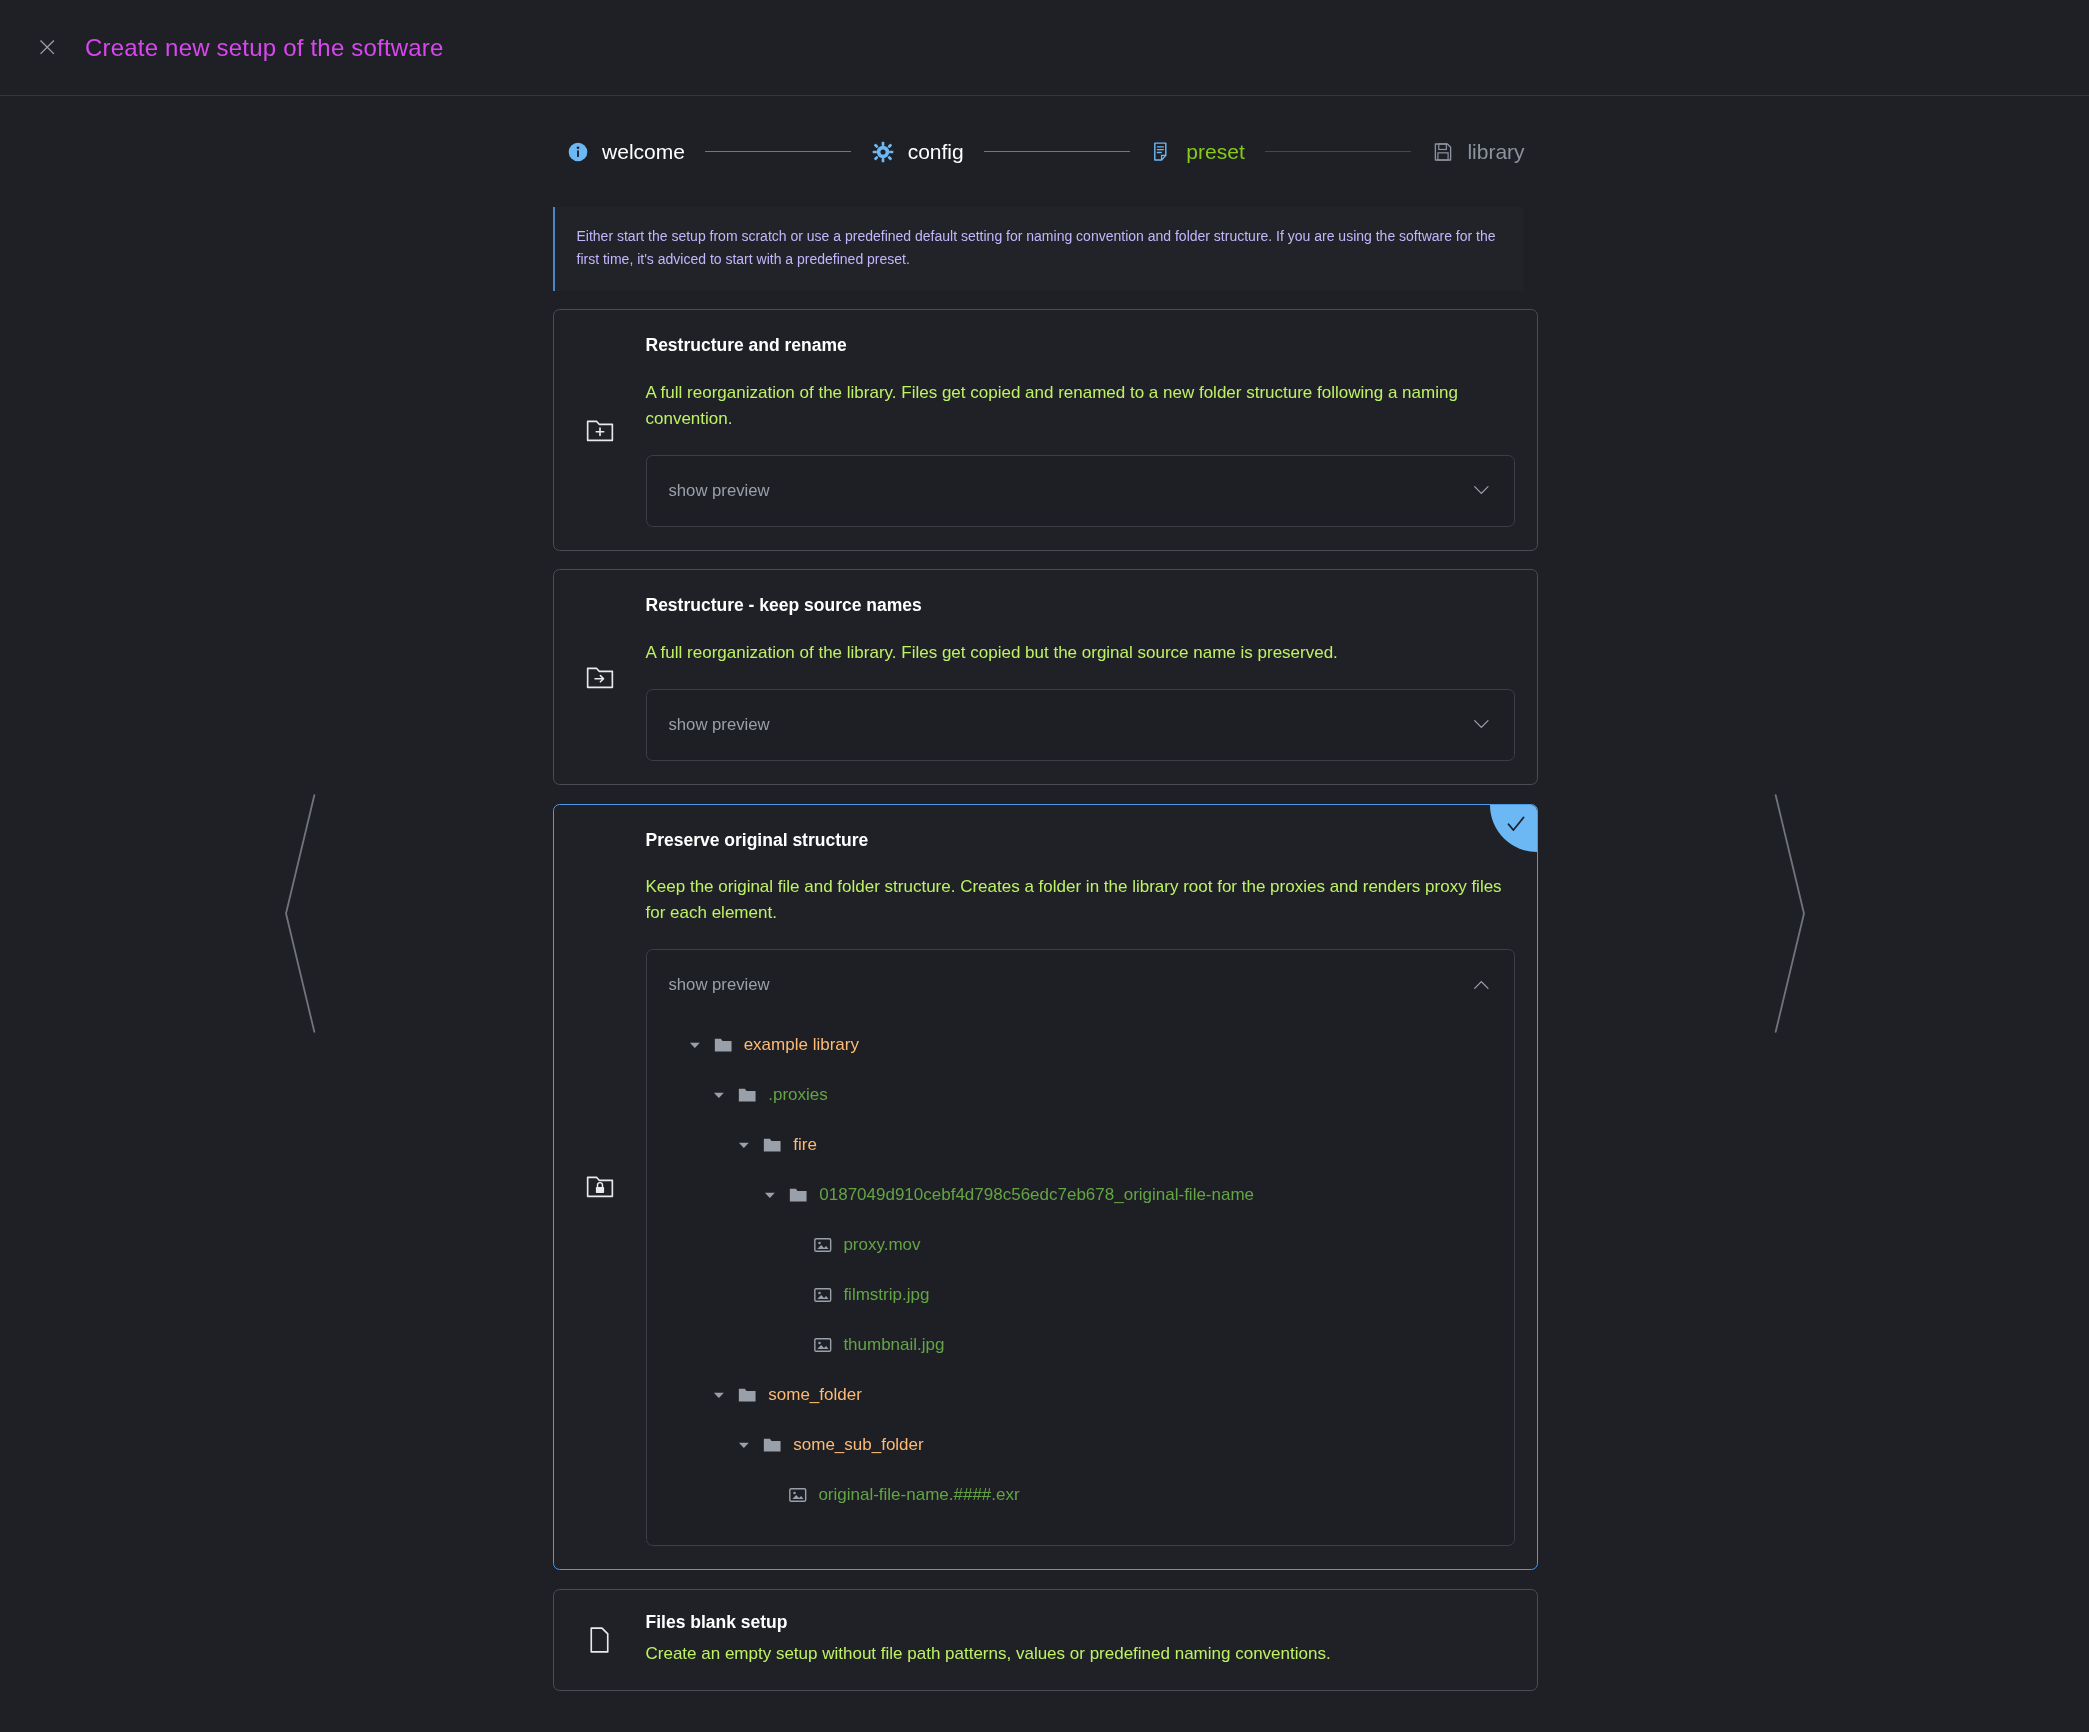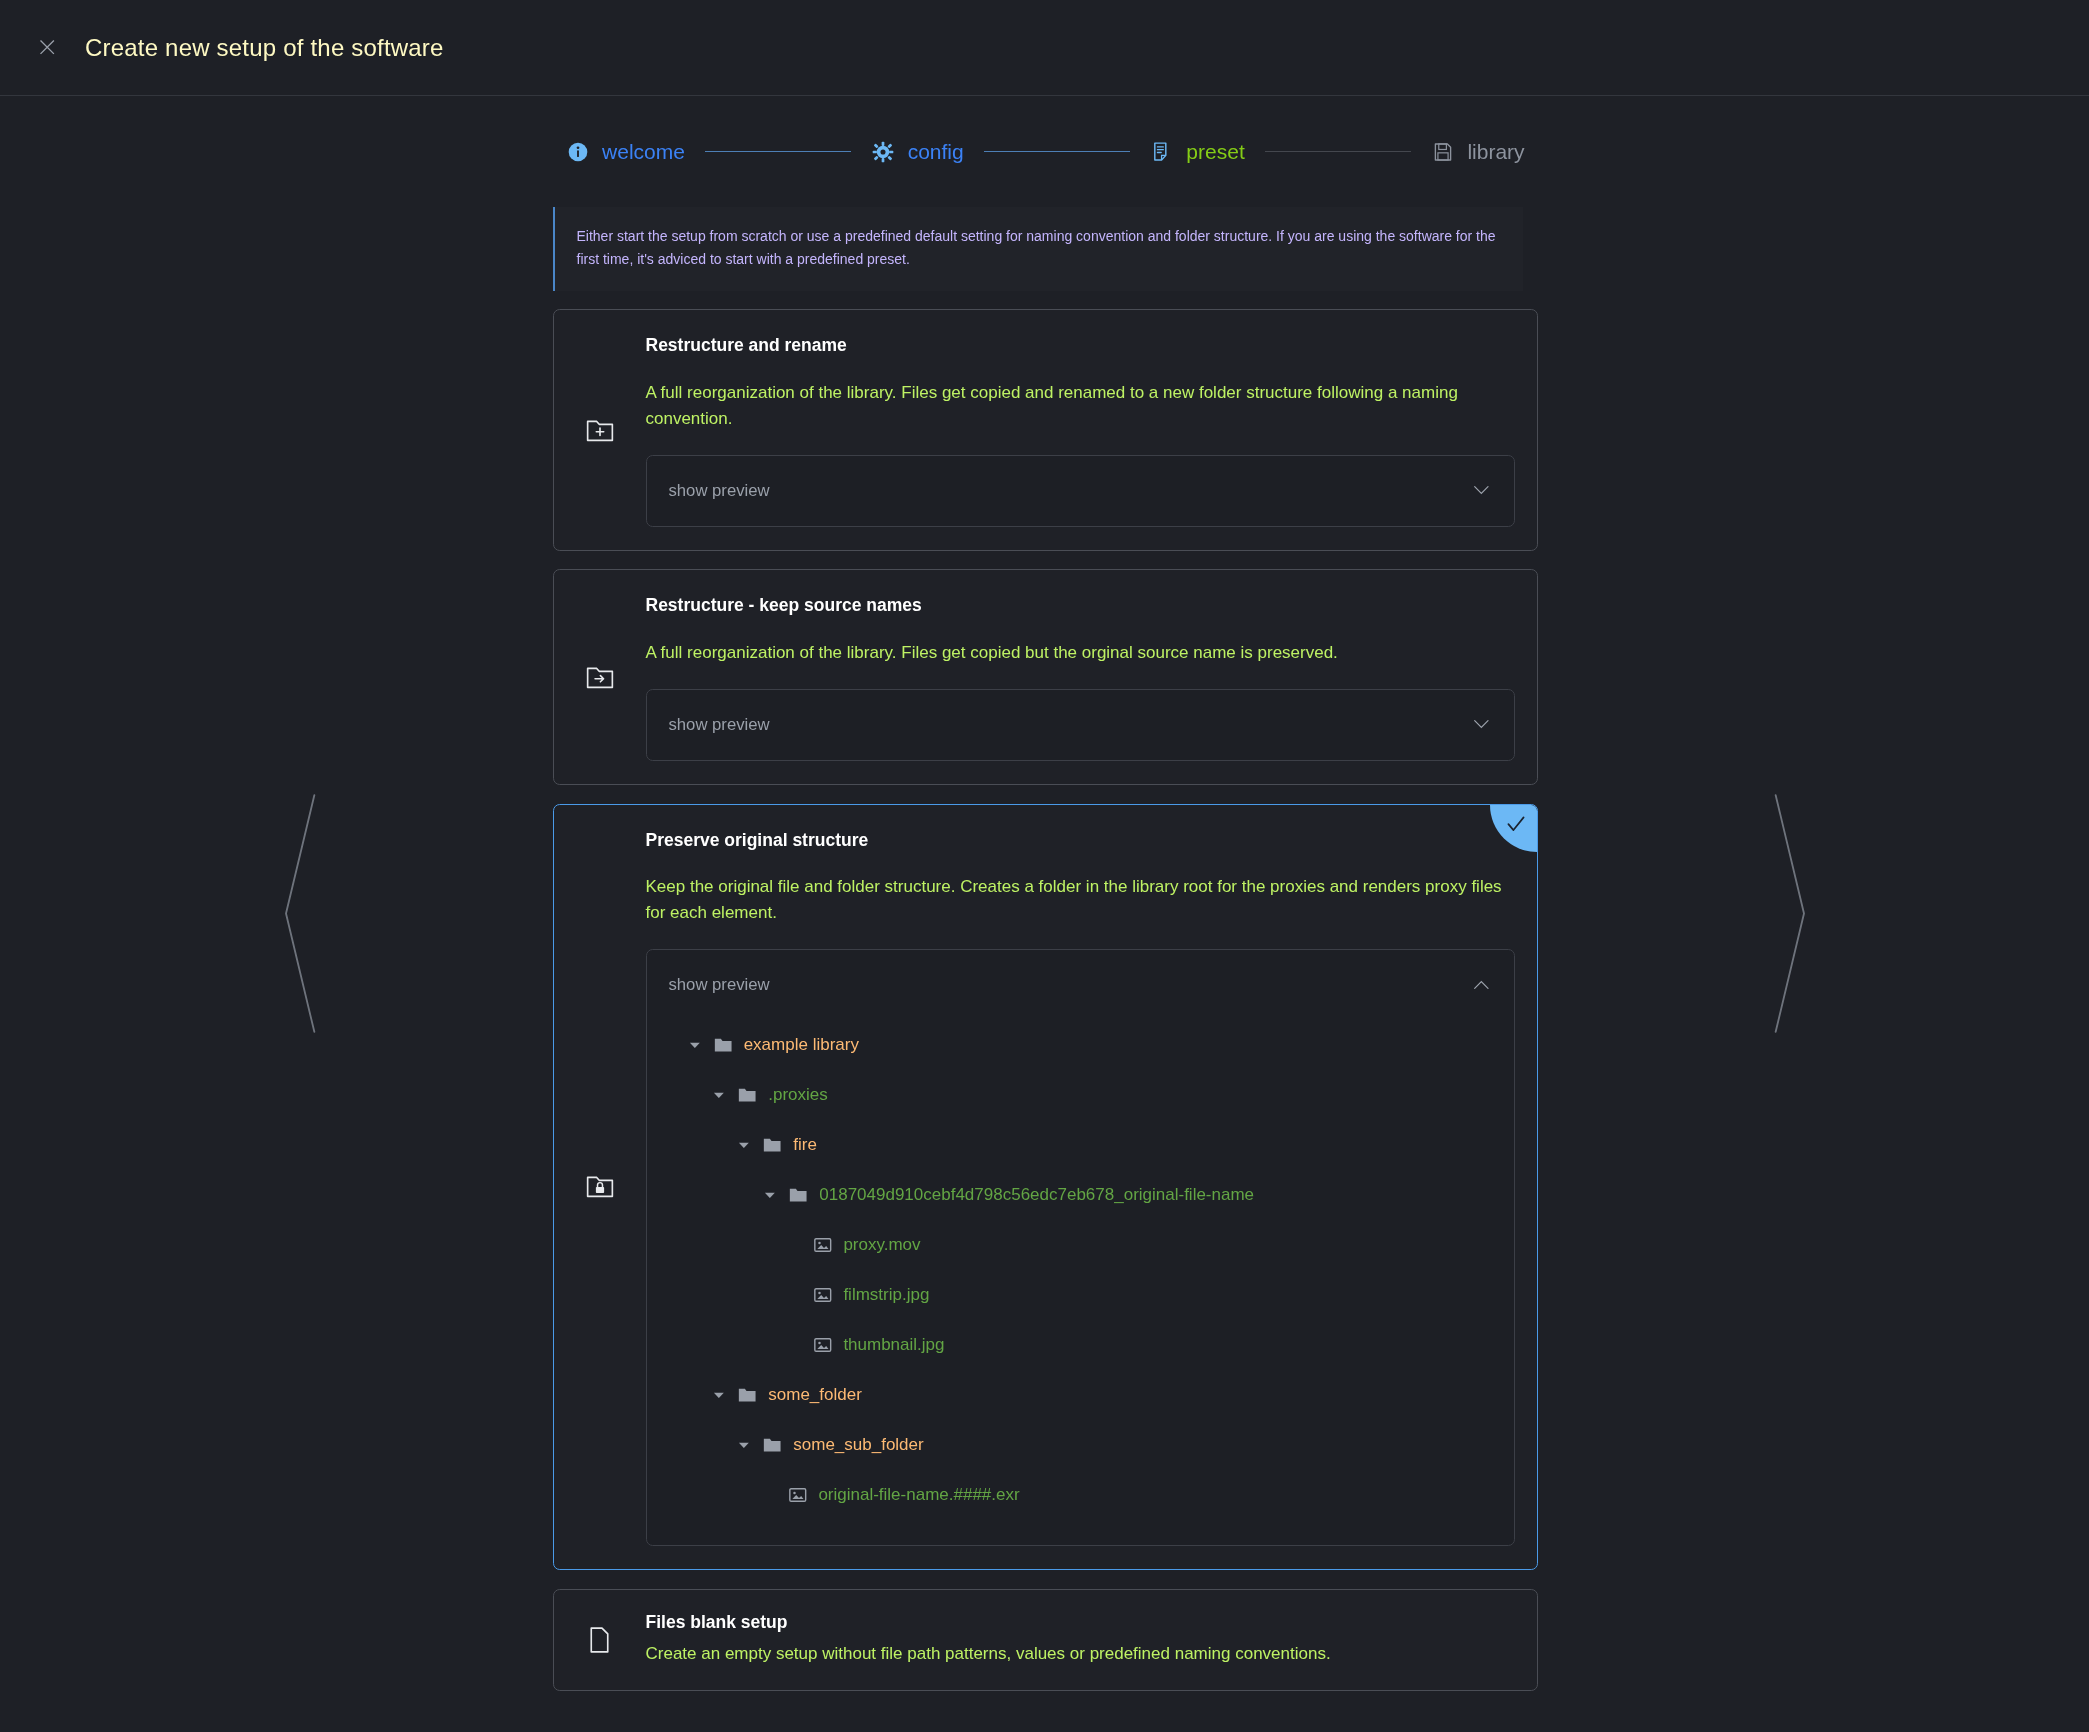--- a/index.html
+++ b/index.html
@@ -22,36 +22,36 @@
   }
   .close-btn {
     width: 38px; height: 38px;
     display: flex; align-items: center; justify-content: center;
     cursor: pointer;
   }
   .close-btn svg { display:block; }
   .win-title {
     margin-left: 19px;
     font-size: 24px;
-    color: #fef9c3;
+    color: #d946ef;
     letter-spacing: 0.2px;
   }
 
   
   .stepper {
     display: flex;
     align-items: center;
     justify-content: center;
     margin-top: 43px;
   }
   .step { display: flex; align-items: center; gap: 11.7px; }
   .step-ico { display: flex; align-items: center; justify-content: center; width: 25px; height: 25px; }
   .step-label { font-size: 21px; color: #8d939e; }
   .step.active .step-label { color: #84cc16; }
-  .step.done .step-label { color: #3b82f6; }
+  .step.done .step-label { color: #ffffff; }
   .connector { width: 146px; height: 0.8px; background: #4d7fb5; margin: 0 20px; }
   .connector.dim { background: #44474e; }
 
   
   .stage { position: relative; width: 2090px; }
   .content {
     width: 985px;
     margin: 0 auto;
     padding-top: 43px;
   }

